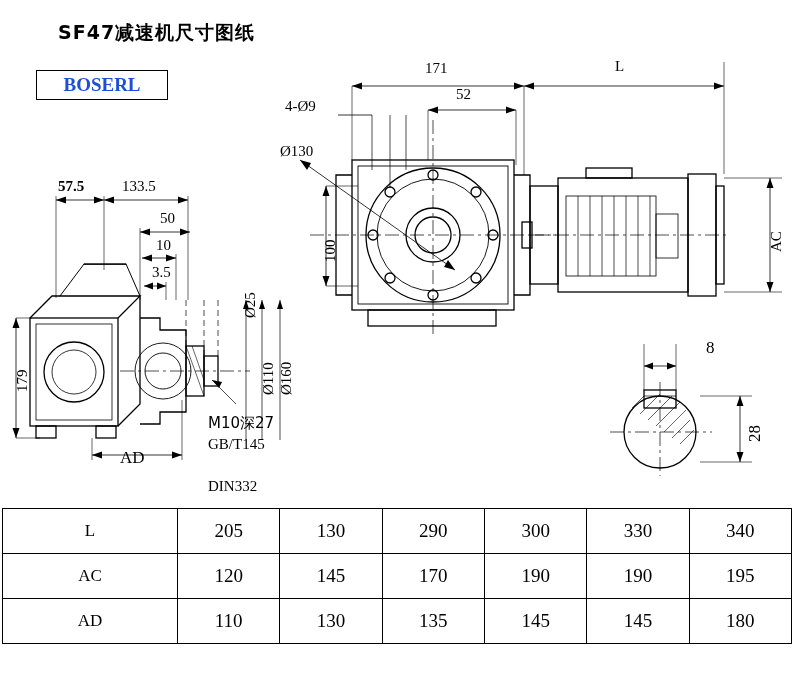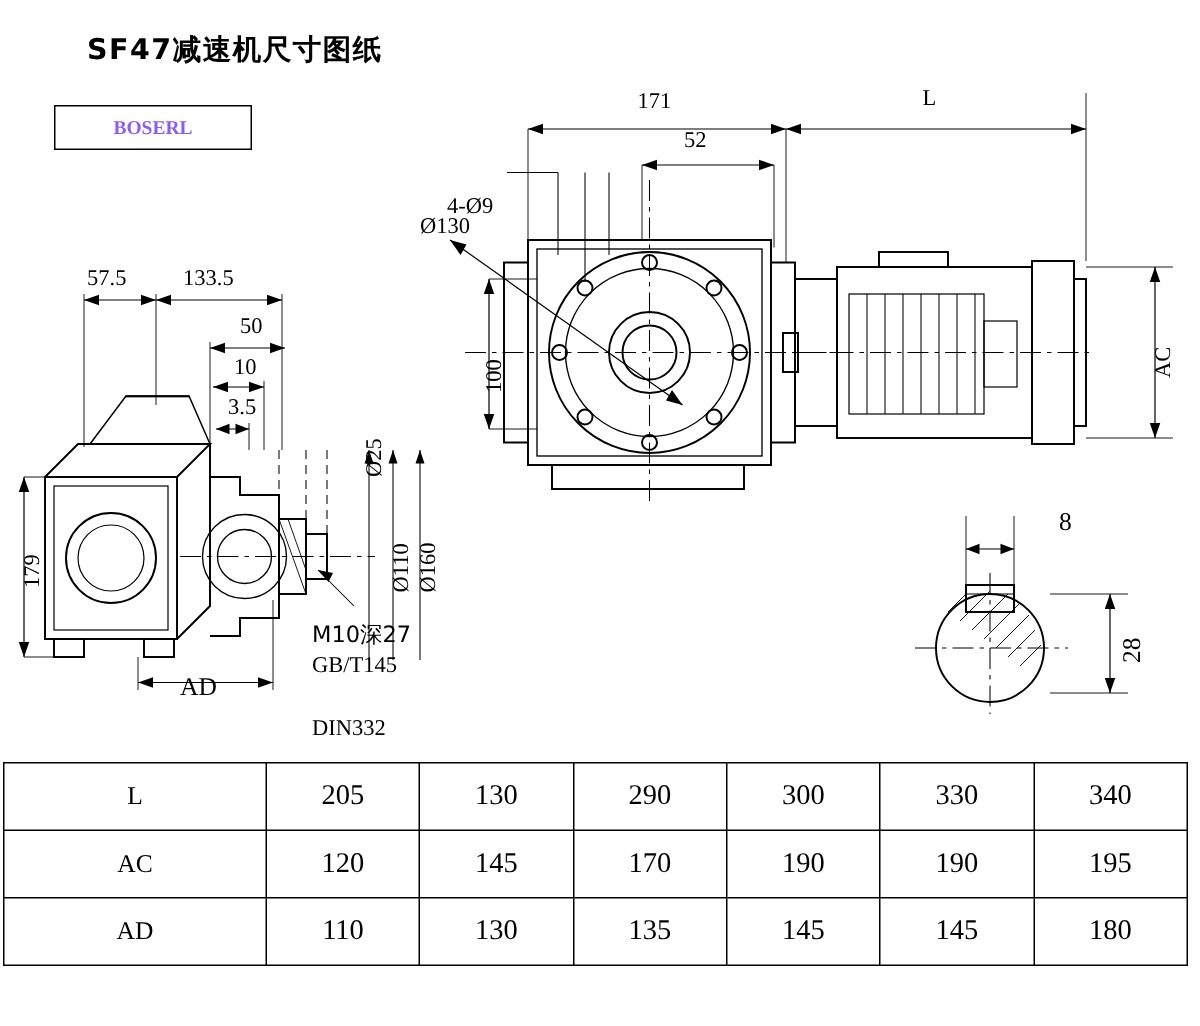--- a/index.html
+++ b/index.html
@@ -23,23 +23,23 @@
   .brand{
     position:absolute;left:36px;top:70px;
     width:132px;height:30px;
     border:1.5px solid #000;
     box-sizing:border-box;
   }
   .brand span{
     display:block;
     text-align:center;
     line-height:27px;
-    font-size:13px;
+    font-size:19px;
     font-weight:bold;
-    color:#8b5cf6;
+    color:#1d4ed8;
     font-family:"Liberation Serif", serif;
   }
 
   
   svg.draw{position:absolute;left:0;top:0;width:800px;height:684px;}
 
   
   .lbl{
     position:absolute;
     font-size:15px;
@@ -266,28 +266,28 @@
       <path d="M740 396 l-3.5 10 h7 z" fill="#000" stroke="none"></path>
       <path d="M740 462 l-3.5 -10 h7 z" fill="#000" stroke="none"></path>
       <line x1="700" y1="396" x2="752" y2="396" stroke-width="0.6"></line>
       <line x1="700" y1="462" x2="752" y2="462" stroke-width="0.6"></line>
     </g>
   </svg>
 
   <div class="lbl" style="left:425px;top:60px;">171</div>
   <div class="lbl" style="left:615px;top:58px;">L</div>
   <div class="lbl" style="left:456px;top:86px;">52</div>
-  <div class="lbl" style="left:298px;top:98px;margin-top:32px;">4-Ø9</div>
+  <div class="lbl" style="left:285px;top:98px;">4-Ø9</div>
   <div class="lbl" style="left:280px;top:143px;">Ø130</div>
   <div class="lbl rot" style="left:322px;top:262px;">100</div>
   <div class="lbl rot" style="left:768px;top:252px;">AC</div>
   <div class="lbl big" style="left:706px;top:338px;">8</div>
   <div class="lbl rot big" style="left:745px;top:442px;">28</div>
 
-  <div class="lbl" style="left:58px;top:178px;">57.5</div>
+  <div class="lbl" style="left:58px;top:178px;font-weight:bold;">57.5</div>
   <div class="lbl" style="left:122px;top:178px;">133.5</div>
   <div class="lbl" style="left:160px;top:210px;">50</div>
   <div class="lbl" style="left:156px;top:237px;">10</div>
   <div class="lbl" style="left:152px;top:264px;">3.5</div>
   <div class="lbl rot" style="left:14px;top:392px;">179</div>
   <div class="lbl big" style="left:120px;top:448px;">AD</div>
   <div class="lbl rot" style="left:242px;top:318px;">Ø25</div>
   <div class="lbl rot" style="left:260px;top:395px;">Ø110</div>
   <div class="lbl rot" style="left:278px;top:395px;">Ø160</div>
   <div class="lbl cn" style="left:208px;top:414px;">M10深27</div>

